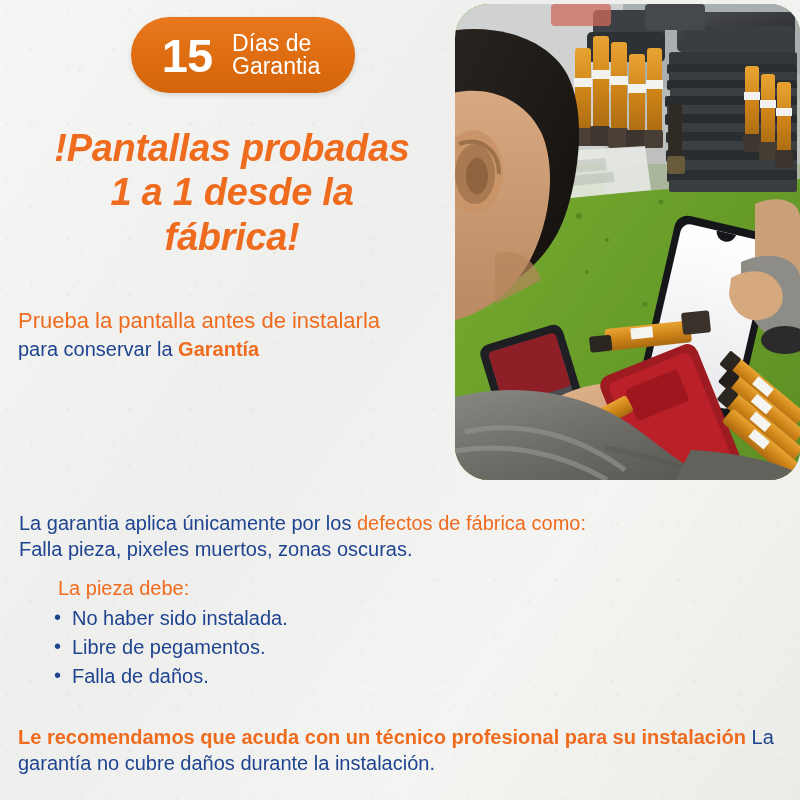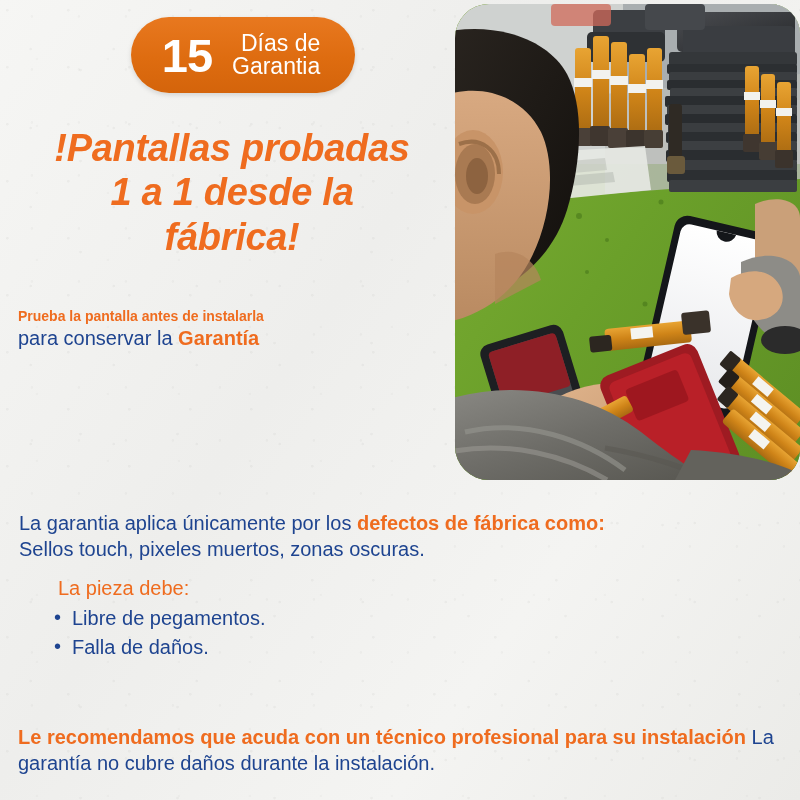--- a/index.html
+++ b/index.html
@@ -72,21 +72,20 @@
     font-size: 47px;
     font-weight: bold;
     line-height: 1;
     letter-spacing: -1px;
     font-family: "Liberation Sans", sans-serif;
   }
   .badge-lines {
     display: flex;
     flex-direction: column;
     line-height: 1.02;
-    text-align: right;
   }
   .badge-lines span {
     color: #ffffff;
     font-size: 23px;
     font-weight: normal;
     white-space: nowrap;
   }
 
   
   .headline {
@@ -106,22 +105,22 @@
   
   .subhead {
     position: absolute;
     left: 18px;
     top: 307px;
     width: 440px;
     line-height: 1.3;
   }
   .subhead .l1 {
     color: #ef6c1f;
-    font-size: 14px;
-    font-weight: bold;
+    font-size: 22px;
+    font-weight: normal;
     white-space: nowrap;
   }
   .subhead .l2 {
     font-size: 20px;
     color: #1e4490;
     white-space: nowrap;
   }
   .subhead .l2 .hl {
     color: #ef6c1f;
     font-weight: bold;
@@ -130,21 +129,21 @@
   
   .warranty {
     position: absolute;
     left: 19px;
     top: 510px;
     width: 770px;
     color: #1e4490;
     font-size: 20px;
     line-height: 1.32;
   }
-  .warranty .hl { color: #ef6c1f; font-weight: bold; }
+  .warranty .hl { color: #ef6c1f; font-weight: normal; }
 
   .piece-title {
     position: absolute;
     left: 58px;
     top: 577px;
     color: #ef6c1f;
     font-size: 20px;
     font-weight: normal;
   }
   .piece-list {
@@ -446,25 +445,26 @@
       <span>para conservar la</span>
       <span class="hl">Garantía</span>
     </div>
   </div>
 
   <div class="warranty">
     <div>
       <span>La garantia aplica únicamente por los</span>
       <span class="hl">defectos de fábrica como:</span>
     </div>
-    <div>Sellos touch, pixeles muertos, zonas oscuras.</div>
+    <div>Falla pieza, pixeles muertos, zonas oscuras.</div>
   </div>
 
   <div class="piece-title">La pieza debe:</div>
   <ul class="piece-list">
+    <li>No haber sido instalada.</li>
     <li>Libre de pegamentos.</li>
     <li>Falla de daños.</li>
   </ul>
 
   <div class="footer">
     <span class="hl">Le recomendamos que acuda con un técnico profesional para su instalación</span>
     <span>La garantía no cubre daños durante la instalación.</span>
   </div>
 
 </div>

